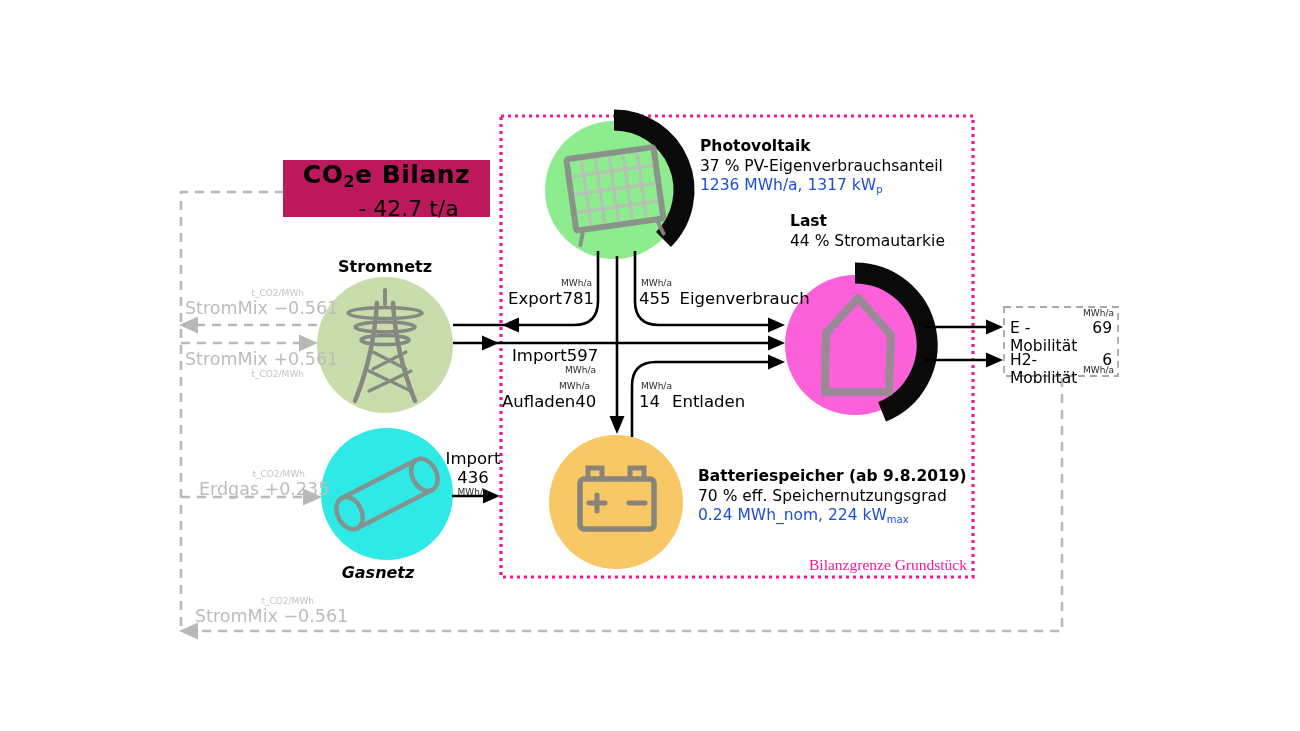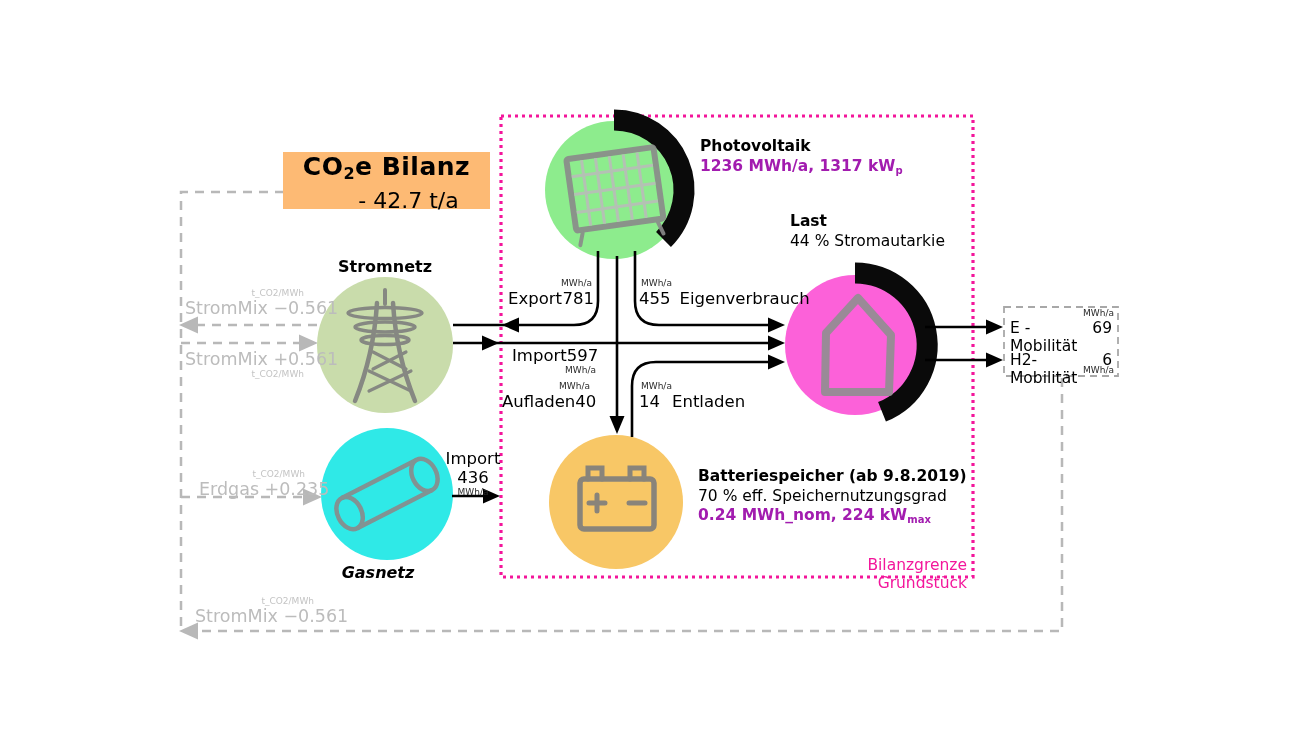--- a/index.html
+++ b/index.html
@@ -1,30 +1,30 @@
 <!DOCTYPE html>
 <html><head>
 <meta charset="utf-8">
 <style>
   html,body{margin:0;padding:0;background:#fff;}
   #stage{position:relative;width:1300px;height:731px;background:#fff;
          font-family:"DejaVu Sans","Liberation Sans",sans-serif;overflow:hidden;color:#000;}
   #gfx{position:absolute;left:0;top:0;}
   .abs{position:absolute;}
   
-  #title-box{left:283px;top:152px;width:207px;height:57px;background:#fdba74;text-align:center;}
+  #title-box{left:283px;top:160px;width:207px;height:57px;background:#be185d;text-align:center;}
   #title-line1{font-size:25px;font-weight:bold;line-height:30px;letter-spacing:.5px;}
   #title-line2{font-size:22px;line-height:24px;padding-left:44px;}
   .tsub{font-size:16px;font-weight:bold;vertical-align:-4px;}
   
   .node-label{font-weight:bold;font-size:16px;text-align:center;width:140px;}
   
   .info{font-size:15.5px;line-height:19.5px;}
   .info .t{font-weight:bold;}
-  .muted{color:#a21caf;font-weight:bold;}
+  .muted{color:#1d4ed8;}
   .s3{font-size:10px;vertical-align:-3px;}
   
   .flow{font-size:16.5px;}
   .frow{display:flex;justify-content:space-between;}
   .frow2{display:flex;gap:12px;}
   .unit{font-size:9px;color:#2a2a2a;line-height:11px;}
   .unit-gray{font-size:9px;color:#c4c4c4;line-height:11px;}
   .u-r{text-align:right;padding-right:2px;}
   .u-l{text-align:left;padding-left:2px;}
   
@@ -132,20 +132,21 @@
   <div class="abs" id="title-box">
     <div id="title-line1"><span>CO</span><span class="tsub">2</span><span>e Bilanz</span></div>
     <div id="title-line2">- 42.7 t/a</div>
   </div>
 
   <div class="abs node-label" style="left:315px;top:257px;">Stromnetz</div>
   <div class="abs node-label" style="left:308px;top:563px;font-style:italic;">Gasnetz</div>
 
   <div class="abs info" style="left:700px;top:137px;">
     <div class="t">Photovoltaik</div>
+    <div>37 % PV-Eigenverbrauchsanteil</div>
     <div class="muted"><span>1236 MWh/a, 1317 kW</span><span class="s3">p</span></div>
   </div>
 
   <div class="abs info" style="left:790px;top:212px;">
     <div class="t">Last</div>
     <div>44 % Stromautarkie</div>
   </div>
 
   <div class="abs info" style="left:698px;top:467px;">
     <div class="t">Batteriespeicher (ab 9.8.2019)</div>
@@ -225,15 +226,15 @@
       <span>E -Mobilität</span>
         <span>69</span>
     </div>
     <div class="mrow" style="top:44px;">
       <span>H2-Mobilität</span>
         <span>6</span>
     </div>
     <div class="unit" style="position:absolute;bottom:0px;right:4px;">MWh/a</div>
   </div>
 
-  <div class="abs pink-label" style="left:795px;top:556px;">Bilanzgrenze Grundstück</div>
+  <div class="abs pink-label" style="left:795px;top:556px;font-family:Liberation Serif, serif;">Bilanzgrenze Grundstück</div>
 
 </div>
 
 </body></html>

